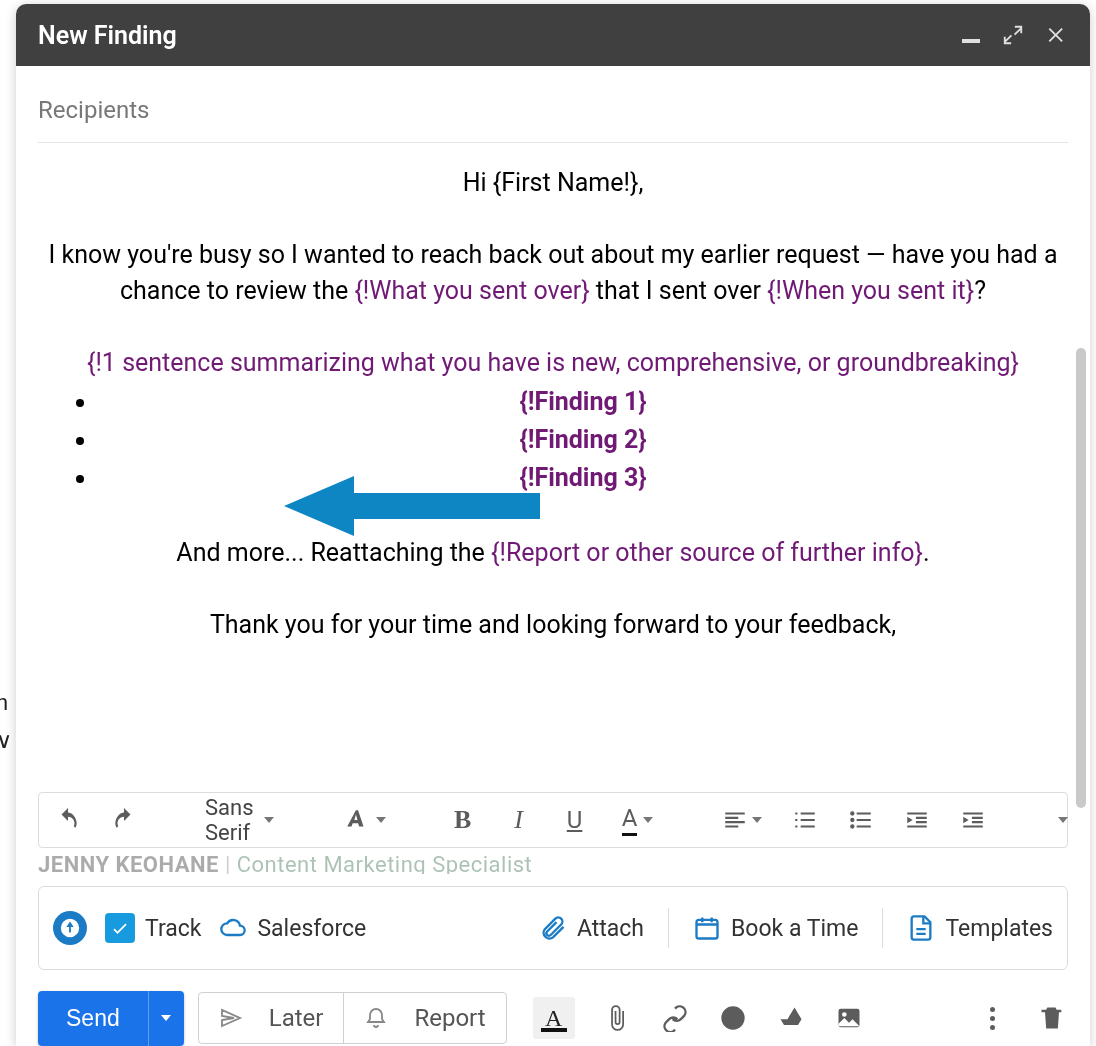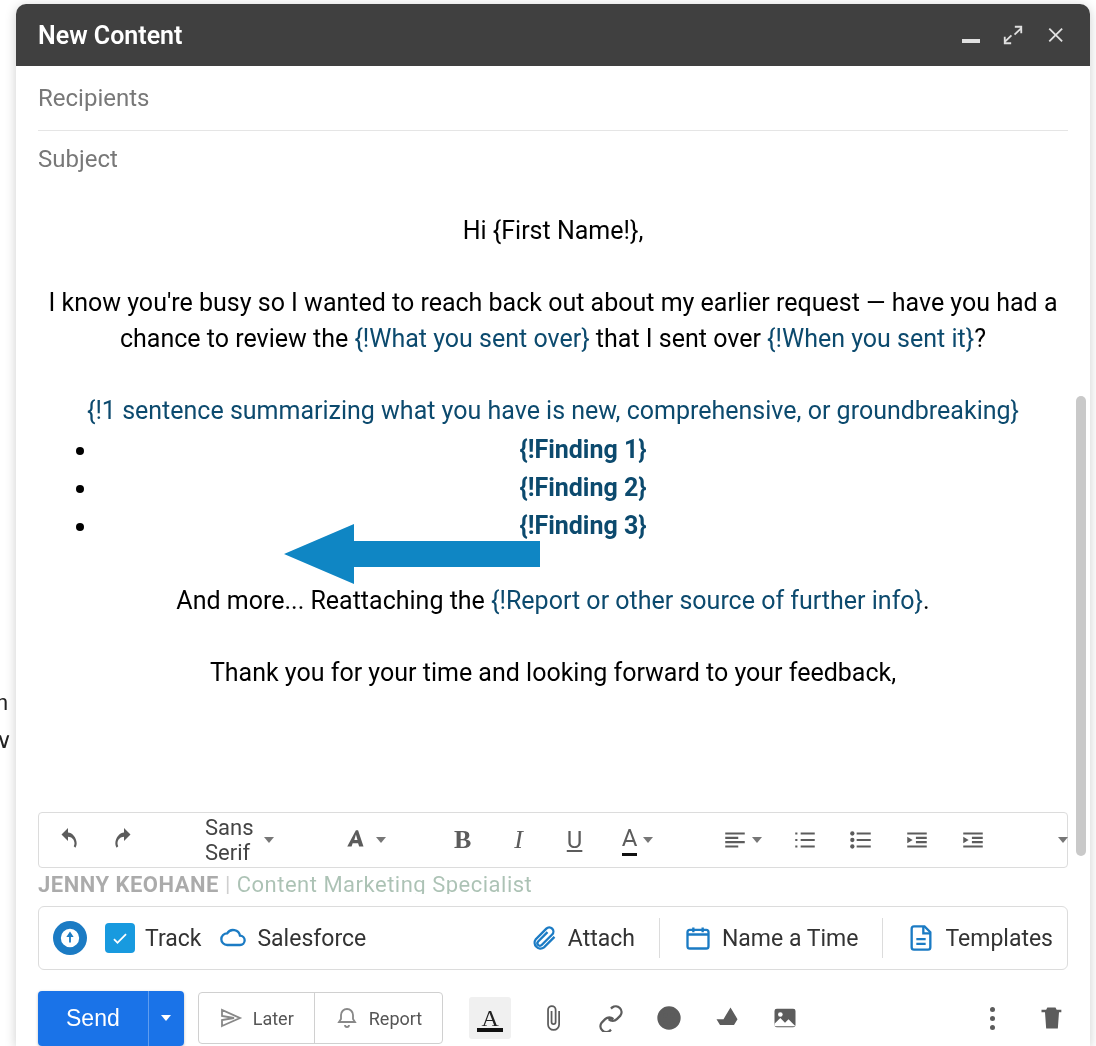--- a/index.html
+++ b/index.html
@@ -30,40 +30,40 @@
     border-radius: 10px 10px 0 0;
     display: flex;
     align-items: center;
     padding: 0 22px;
   }
   .titlebar-title { font-size: 25px; font-weight: 600; flex: 1; }
   .titlebar-actions { display: flex; gap: 22px; align-items: center; }
   .tb-icon { width: 22px; height: 22px; fill: #e0e0e0; cursor: pointer; }
   .tb-min { width: 18px; height: 4px; background:#e0e0e0; margin-top:12px; }
 
-  .fields { padding: 4px 22px 0 22px; }
+  .fields { padding: 16px 22px 0 22px; }
   .field-row {
     font-size: 24px;
     color: #787878;
     padding: 14px 0 18px 0;
     border-bottom: 1px solid #e5e5e5;
   }
 
   .body-wrap { position: relative; flex:1; }
   .body-area {
     padding: 22px 22px 0 22px;
     font-size: 25px;
     color: #000;
     line-height: 1.44;
     height: 570px;
     overflow-y: auto;
     text-align: center;
   }
   .body-area p { margin: 0; }
-  .merge { color: #0c4a6e; }
+  .merge { color: #701a75; }
   .body-area ul { list-style: disc; padding-left: 60px; margin: 2px 0; font-weight: bold; }
   .body-area li { padding: 1px 0; }
 
   .arrow {
     position: absolute;
     left: 268px;
     top: 333px;
     width: 256px;
     height: 60px;
     pointer-events: none;
@@ -106,21 +106,21 @@
     overflow: hidden;
     white-space: nowrap;
   }
   .sig-sep { font-weight:400; color:#777; }
   .sig-role { font-weight:400; color:#14532d; }
 
   .ext-toolbar {
     margin: 12px 22px 0 22px;
     border: 1px solid #dcdcdc;
     border-radius: 6px;
-    height: 64px;
+    height: 84px;
     display: flex;
     align-items: center;
     padding: 0 14px;
     gap: 18px;
     font-size: 23px;
     color: #333;
   }
   .ext-sep { width:1px; height:40px; background:#dcdcdc; margin:0 6px; }
   .ext-item { display:flex; align-items:center; gap:10px; cursor:pointer; }
   .ext-logo {
@@ -144,21 +144,21 @@
   .send-btn {
     background:#1a73e8; color:#fff; font-size:23px; font-weight:500;
     padding: 14px 28px; border:none; cursor:pointer;
   }
   .send-caret {
     background:#1a73e8; border:none; border-left:1px solid rgba(255,255,255,0.3);
     width:36px; cursor:pointer; display:flex; align-items:center; justify-content:center;
   }
   .send-caret .caret-dn { border-top-color:#fff; }
   .later-group { display:flex; border:1px solid #d0d0d0; border-radius:4px; margin-left:14px; height:52px; }
-  .lg-btn { display:flex; align-items:center; gap:10px; padding:0 20px; font-size:18px; color:#555; cursor:pointer; }
+  .lg-btn { display:flex; align-items:center; gap:26px; padding:0 20px; font-size:24px; color:#555; cursor:pointer; }
   .lg-btn + .lg-btn { border-left:1px solid #d0d0d0; }
   .lg-btn svg { width:24px; height:24px; fill:none; stroke:#888; stroke-width:1.8; }
 
   .action-icons { display:flex; align-items:center; gap:26px; margin-left:26px; }
   .ai-btn { width:32px; height:32px; display:flex; align-items:center; justify-content:center; cursor:pointer; }
   .ai-btn svg { width:28px; height:28px; fill:#5c5c5c; }
   .ai-formatA {
     width:42px; height:42px; background:#f0f0f0; border-radius:3px;
     display:flex; align-items:center; justify-content:center;
     font-size:24px; font-weight:500; font-family:Georgia,serif; color:#222;
@@ -175,37 +175,36 @@
 </style>
 </head>
 <body>
 
 <span class="edge-letter" style="top:690px">n</span>
 <span class="edge-letter" style="top:728px">∨</span>
 
 <div class="compose-window">
 
   <div class="titlebar">
-    <div class="titlebar-title">New Content</div>
+    <div class="titlebar-title">New Finding</div>
     <div class="titlebar-actions">
       <div>
           <div class="tb-min"></div>
         </div>
       <svg class="tb-icon" viewBox="0 0 24 24">
           <path d="M4 20l7-7-1.4-1.4L4 17.2V14H2v8h8v-2H4zm16-16l-7 7 1.4 1.4L20 6.8V10h2V2h-8v2h6z"></path>
         </svg>
       <svg class="tb-icon" viewBox="0 0 24 24">
           <path d="M18.3 5.71L12 12l6.3 6.29-1.41 1.42L10.59 13.4 4.3 19.71 2.88 18.29 9.17 12 2.88 5.71 4.3 4.29l6.29 6.3 6.3-6.3z"></path>
         </svg>
     </div>
   </div>
 
   <div class="fields">
     <div class="field-row">Recipients</div>
-    <div class="field-row" style="border-bottom:none;">Subject</div>
   </div>
 
   <div class="body-wrap">
     <div class="scrollbar-fake"></div>
     <div class="body-area">
       <p>
         <span>Hi </span><span class="">{First Name!}</span><span>,</span>
       </p>
       <p>&nbsp;</p>
       <p>
@@ -336,21 +335,21 @@
           <path d="M21 11l-9 9a5 5 0 01-7-7l9-9a3.5 3.5 0 015 5l-9 9a2 2 0 01-3-3l8-8"></path>
         </svg>
       <span>Attach</span>
     </div>
     <div class="ext-sep"></div>
     <div class="ext-item">
       <svg class="ext-ic" viewBox="0 0 24 24" fill="none" stroke="#1b7bc4" stroke-width="2">
           <rect x="3" y="5" width="18" height="16" rx="2"></rect>
           <path d="M3 9h18M8 3v4M16 3v4"></path>
         </svg>
-      <span>Name a Time</span>
+      <span>Book a Time</span>
     </div>
     <div class="ext-sep"></div>
     <div class="ext-item">
       <svg class="ext-ic" viewBox="0 0 24 24" fill="none" stroke="#1b7bc4" stroke-width="2">
           <path d="M6 2h9l5 5v13a2 2 0 01-2 2H6a2 2 0 01-2-2V4a2 2 0 012-2z"></path>
           <path d="M14 2v6h6M8 13h8M8 17h8"></path>
         </svg>
       <span>Templates</span>
     </div>
   </div>

